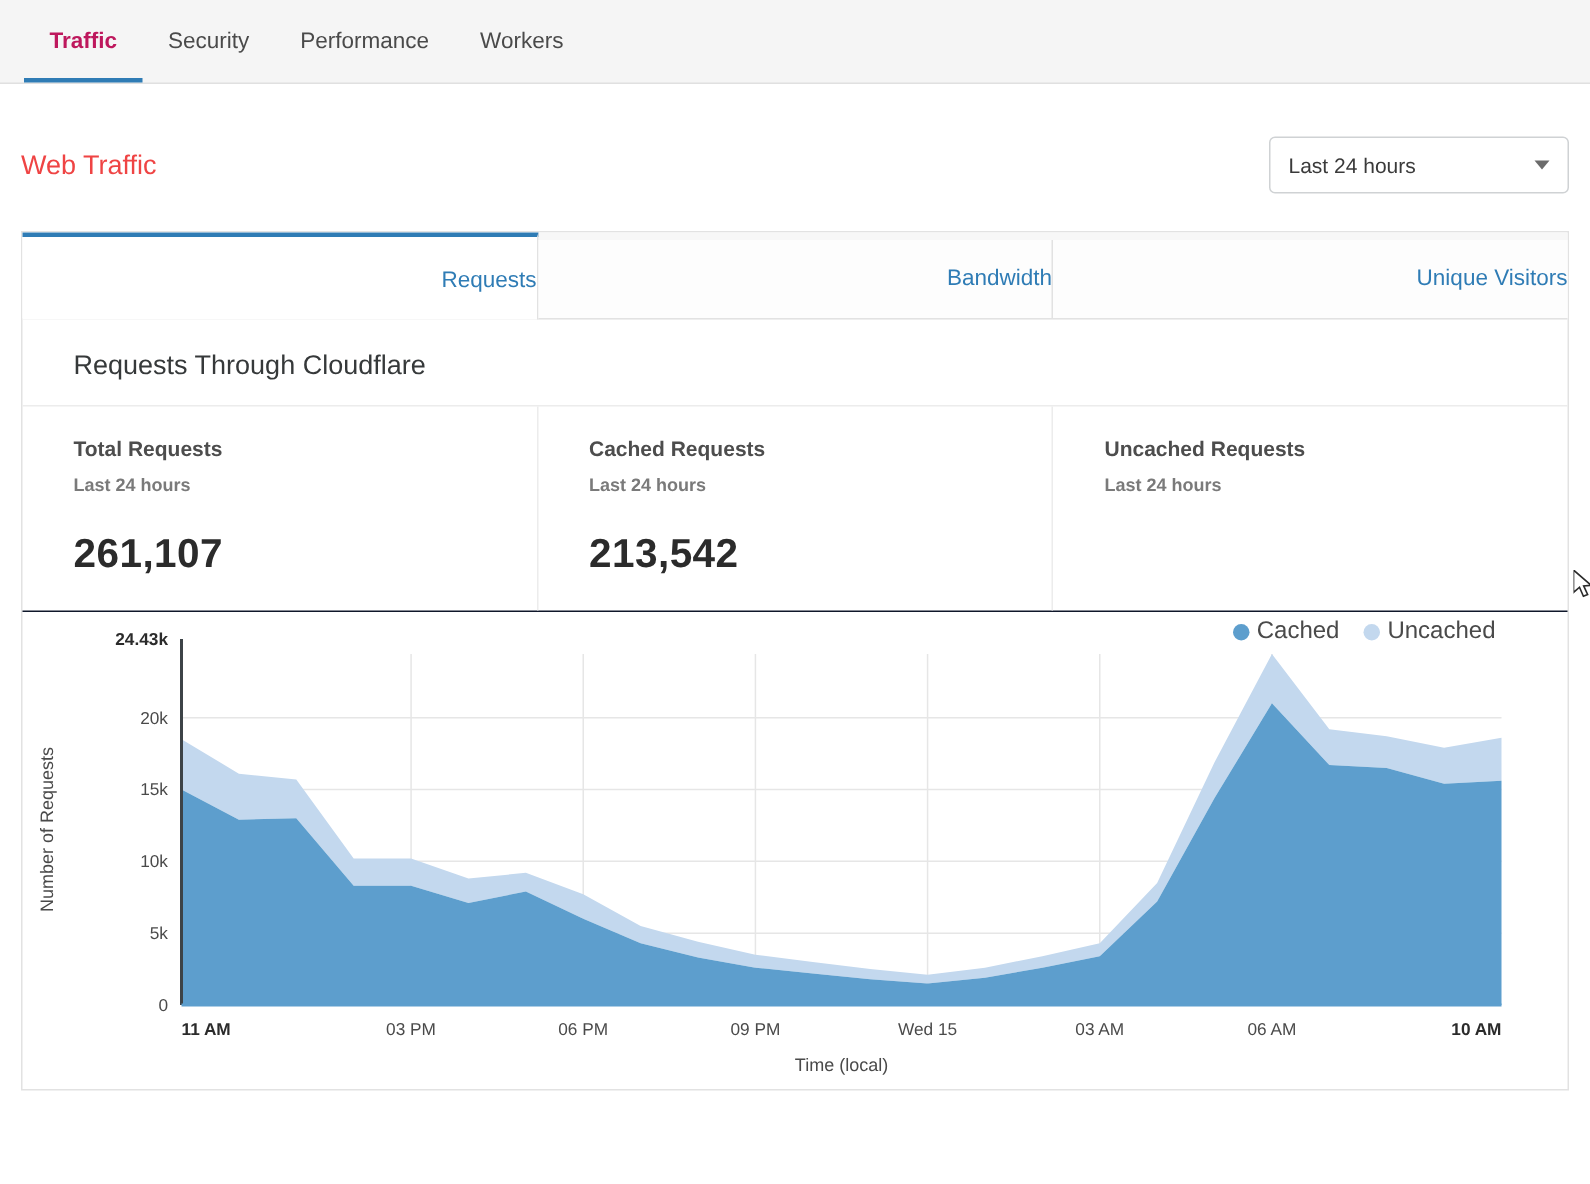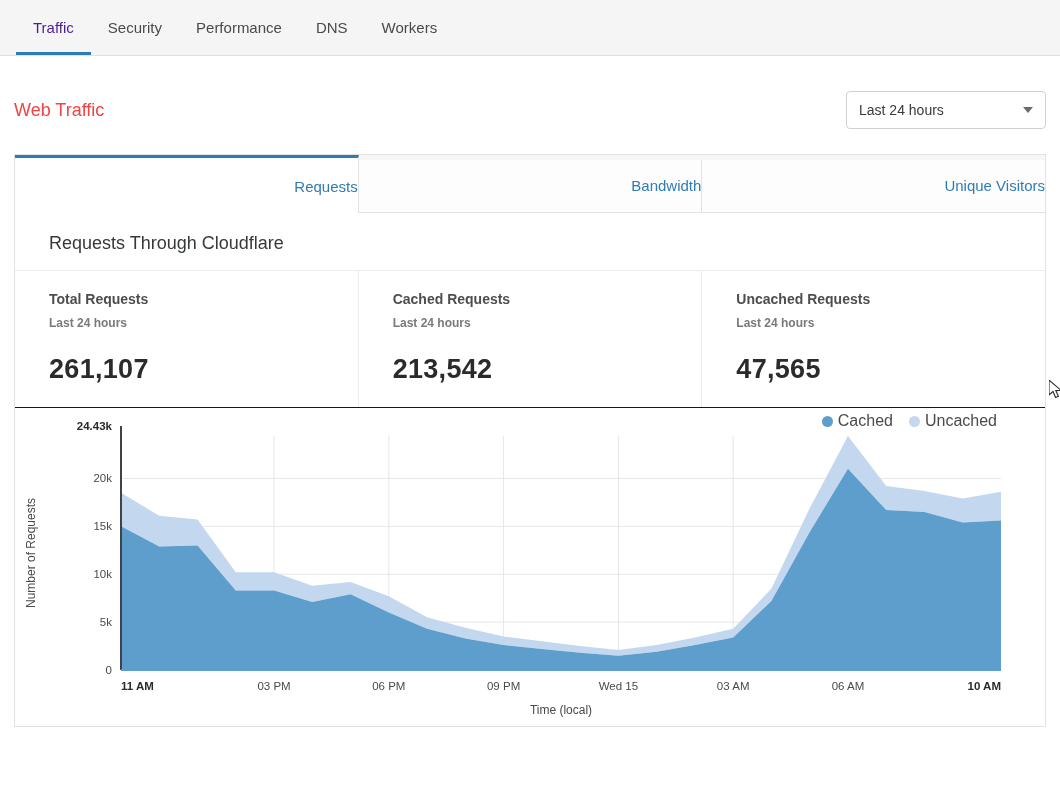--- a/index.html
+++ b/index.html
@@ -23,21 +23,21 @@
   }
   .topnav-item {
     display: flex;
     align-items: center;
     padding: 0 17px;
     font-size: 15px;
     color: #4a4a4a;
     cursor: pointer;
     position: relative;
   }
-  .topnav-item.active { color: #4c1d95; font-weight: 400; }
+  .topnav-item.active { color: #be185d; font-weight: 700; }
   .topnav-item.active::after {
     content: "";
     position: absolute;
     left: 0; right: 0; bottom: 0;
     height: 3px;
     background: #2f7cb5;
   }
 
   
   .page { padding: 0 14px; }
@@ -183,23 +183,20 @@
   <div class="topnav-item active">
     <span>Traffic</span>
   </div>
   <div class="topnav-item">
     <span>Security</span>
   </div>
   <div class="topnav-item">
     <span>Performance</span>
   </div>
   <div class="topnav-item">
-    <span>DNS</span>
-  </div>
-  <div class="topnav-item">
     <span>Workers</span>
   </div>
 </div>
 
 <div class="page">
 
   <div class="page-head">
     <div class="page-title">Web Traffic</div>
     <div class="period-select">
       <span>Last 24 hours</span>
@@ -230,21 +227,20 @@
         <div class="metric-value">261,107</div>
       </div>
       <div class="metric">
         <div class="metric-label">Cached Requests</div>
         <div class="metric-sub">Last 24 hours</div>
         <div class="metric-value">213,542</div>
       </div>
       <div class="metric">
         <div class="metric-label">Uncached Requests</div>
         <div class="metric-sub">Last 24 hours</div>
-        <div class="metric-value">47,565</div>
       </div>
     </div>
 
     <div class="chart-wrap">
       <div class="legend">
         <div class="legend-item">
           <span class="legend-dot" id="legend-dot-cached" style="background: rgb(93, 158, 205);"></span>
           <span>Cached</span>
         </div>
         <div class="legend-item">

